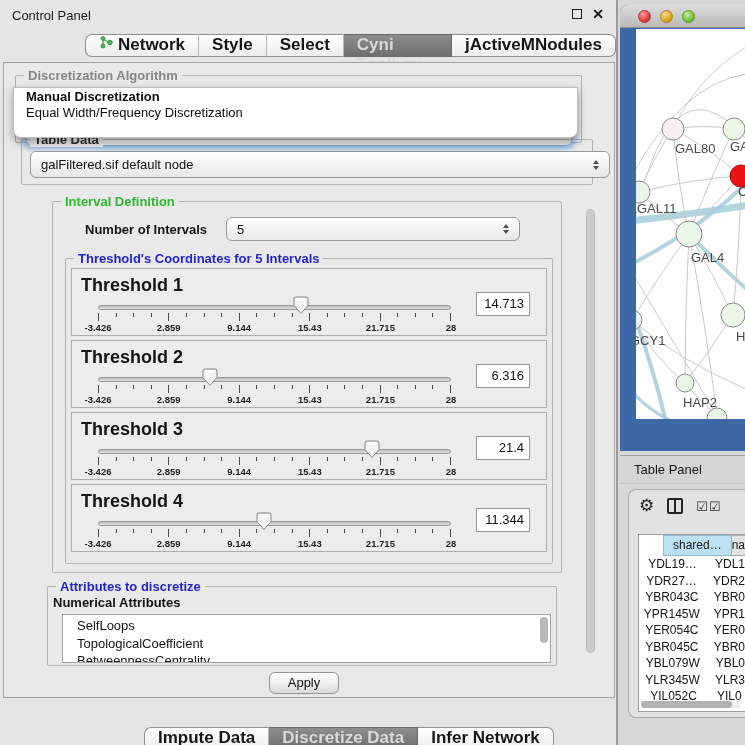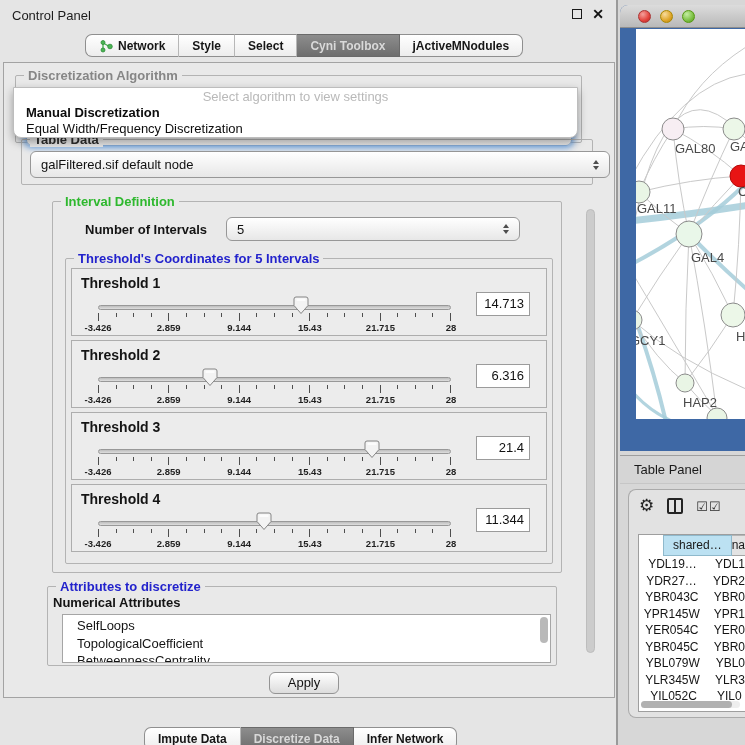--- a/index.html
+++ b/index.html
@@ -7,21 +7,21 @@
   body { font-family:"Liberation Sans", sans-serif; background:#d7d7d7; position:relative; }
 
   
   .cp { position:absolute; left:0; top:0; width:618px; height:745px; background:#e5e5e5; border-right:2px solid #9a9a9a; }
   .cp-header { position:relative; height:30px; }
   .cp-title { position:absolute; left:12px; top:8px; font-size:13px; color:#1c1c1c; }
   .float-ic { position:absolute; right:34px; top:9px; width:10px; height:10px; border:1.5px solid #1a1a1a; background:transparent; }
   .close-ic { position:absolute; right:12px; top:6px; font-size:14px; font-weight:bold; color:#111; }
 
   .seg-bar { position:absolute; display:flex; height:23px; }
-  .seg { display:flex; align-items:center; gap:5px; padding:0 13px; font-size:12px; font-weight:600; color:#161616;
+  .seg { display:flex; gap:5px; padding:0 13px; font-size:17px; font-weight:600; color:#161616;
          background:linear-gradient(#ffffff,#ededed); border-top:1px solid #8f8f8f; border-bottom:1px solid #8f8f8f; border-right:1px solid #b7b7b7; }
   .seg.first { border-left:1px solid #8f8f8f; border-radius:7px 0 0 7px; }
   .seg.last  { border-right:1px solid #8f8f8f; border-radius:0 7px 7px 0; }
   .seg.sel { background:linear-gradient(#8d8d8d,#6e6e6e); color:#d9d9d9; border-color:#6a6a6a; }
   .top-tabs { left:85px; top:34px; }
   .bottom-tabs { left:144px; top:727px; }
 
   .cp-body { position:absolute; left:3px; top:62px; width:612px; height:636px; background:#e9e9e9; border:1px solid #a3a3a3; }
 
   .groupbox { position:absolute; border:1px solid #b3b3b3; border-radius:2px; }
@@ -40,21 +40,21 @@
   .combo.focusring { border:1px solid #85abd6; box-shadow:0 0 6px 2px rgba(100,160,230,.9); }
 
   .popup { position:absolute; left:9px; top:24px; width:565px; height:51px; background:#fff; border:1px solid #bdbdbd;
            border-radius:0 0 8px 8px; box-shadow:0 4px 10px rgba(0,0,0,.35); z-index:40; padding-top:1px; }
   .popup-ph { text-align:center; font-size:13px; color:#b9b9b9; height:16px; line-height:16px; }
   .popup-opt { font-size:13px; color:#0d0d0d; height:16px; line-height:16px; padding-left:4px;margin-left:8px; }
   .popup-opt.bold { font-weight:bold; }
 
   
   .thr-panel { position:relative; width:476px; height:68px; border:1px solid #adadad; background:#ececec; }
-  .thr-label { position:absolute; left:9px; top:6px; font-size:14px; font-weight:bold; color:#141414; }
+  .thr-label { position:absolute; left:9px; top:6px; font-size:18px; font-weight:bold; color:#141414; }
   .track { position:absolute; left:26px; top:36px; width:353px; height:5px; border-radius:3px;
            background:linear-gradient(#bdbdbd,#dedede); border:1px solid #989898; }
   .thumb { position:absolute; top:27px; width:16px; height:19px; z-index:2; }
   .ticks { position:absolute; left:26px; top:44px; width:353px; height:9px; display:flex; justify-content:space-between; }
   .ticks i { width:1px; height:4px; background:#4e4e4e; }
   .ticks i.mj { height:8px; }
   .tick-labels { position:absolute; left:26px; top:53px; width:353px; height:12px; }
   .tick-labels span { position:absolute; transform:translateX(-50%); font-size:9.5px; font-weight:bold; color:#1f1f1f; white-space:nowrap; }
   .thr-value { position:absolute; left:404px; top:23px; width:54px; height:24px; background:#fff; border:1px solid #9b9b9b;
                font-size:13px; color:#111; text-align:right; line-height:22px; padding-right:5px; }
@@ -143,21 +143,20 @@
       <div class="combo focusring" style="left:10px; top:41px; width:546px; height:29px;">
         <span class="val"></span>
         <span class="stepper">
             <i class="up"></i>
             <i class="dn"></i>
           </span>
       </div>
     </div>
 
     <div class="popup">
-      <div class="popup-ph">Select algorithm to view settings</div>
       <div id="popup-opts">
           <div class="popup-opt bold">Manual Discretization</div>
           <div class="popup-opt">Equal Width/Frequency Discretization</div>
         </div>
     </div>
 
     <div class="groupbox" style="left:17px; top:76px; width:572px; height:46px;">
       <span class="group-label gl-dark">Table Data</span>
       <div class="combo" style="left:8px; top:11px; width:580px; height:27px;">
         <span class="val">galFiltered.sif default node</span>

